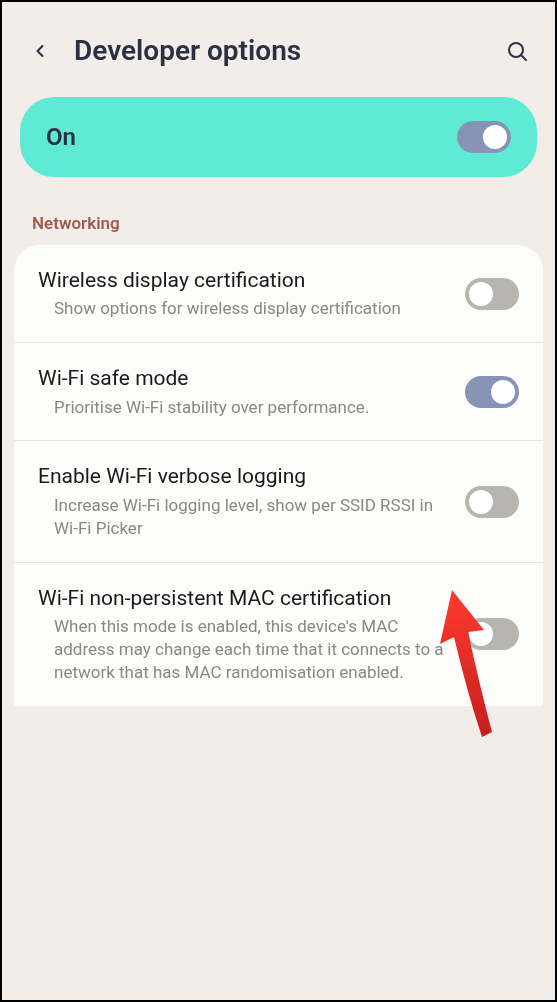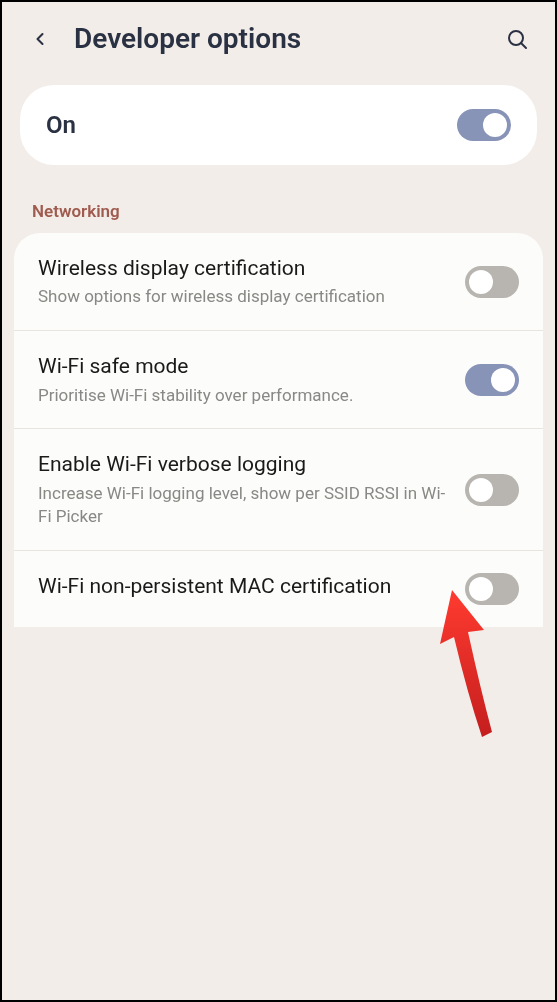--- a/index.html
+++ b/index.html
@@ -9,20 +9,21 @@
       width: 557px;
       height: 1002px;
       overflow: hidden;
       position: relative;
       border: 2px solid #000;
     }
     .header {
       display: flex;
       align-items: center;
       padding: 20px 24px 16px 24px;
+      margin-top: 12px;
     }
     .back-icon {
       width: 28px;
       height: 28px;
       display: flex;
       align-items: center;
       justify-content: center;
       margin-right: 20px;
     }
     .header-title {
@@ -33,21 +34,21 @@
     }
     .search-icon {
       width: 28px;
       height: 28px;
       display: flex;
       align-items: center;
       justify-content: center;
     }
     .master-switch {
       margin: 14px 18px 0 18px;
-      background: #ffffff;
+      background: #5eead4;
       border-radius: 34px;
       padding: 24px 26px;
       display: flex;
       align-items: center;
       justify-content: space-between;
     }
     .master-label {
       font-size: 24px;
       font-weight: 600;
       color: #2a3142;
@@ -77,20 +78,21 @@
       font-size: 21px;
       color: #1a1a1a;
       font-weight: 400;
       line-height: 1.3;
       margin-bottom: 3px;
     }
     .setting-desc {
       font-size: 17px;
       color: #888885;
       line-height: 1.35;
+      margin-left: 16px;
     }
     .toggle {
       width: 54px;
       height: 32px;
       border-radius: 16px;
       position: relative;
       flex-shrink: 0;
     }
     .toggle.off { background: #b8b5b0; }
     .toggle.on { background: #8893b8; }
@@ -167,20 +169,21 @@
     </div>
     <div class="toggle off">
         <div class="knob"></div>
       </div>
   </div>
 
 
   <div class="setting-row">
     <div class="setting-text">
       <div class="setting-title">Wi-Fi non-persistent MAC certification</div>
+      <div class="setting-desc">When this mode is enabled, this device's MAC address may change each time that it connects to a network that has MAC randomisation enabled.</div>
     </div>
     <div class="toggle off">
         <div class="knob"></div>
       </div>
   </div>
 
 </div>
 
 <div class="arrow-annotation">
   <svg width="120" height="160" viewBox="0 0 120 160">

